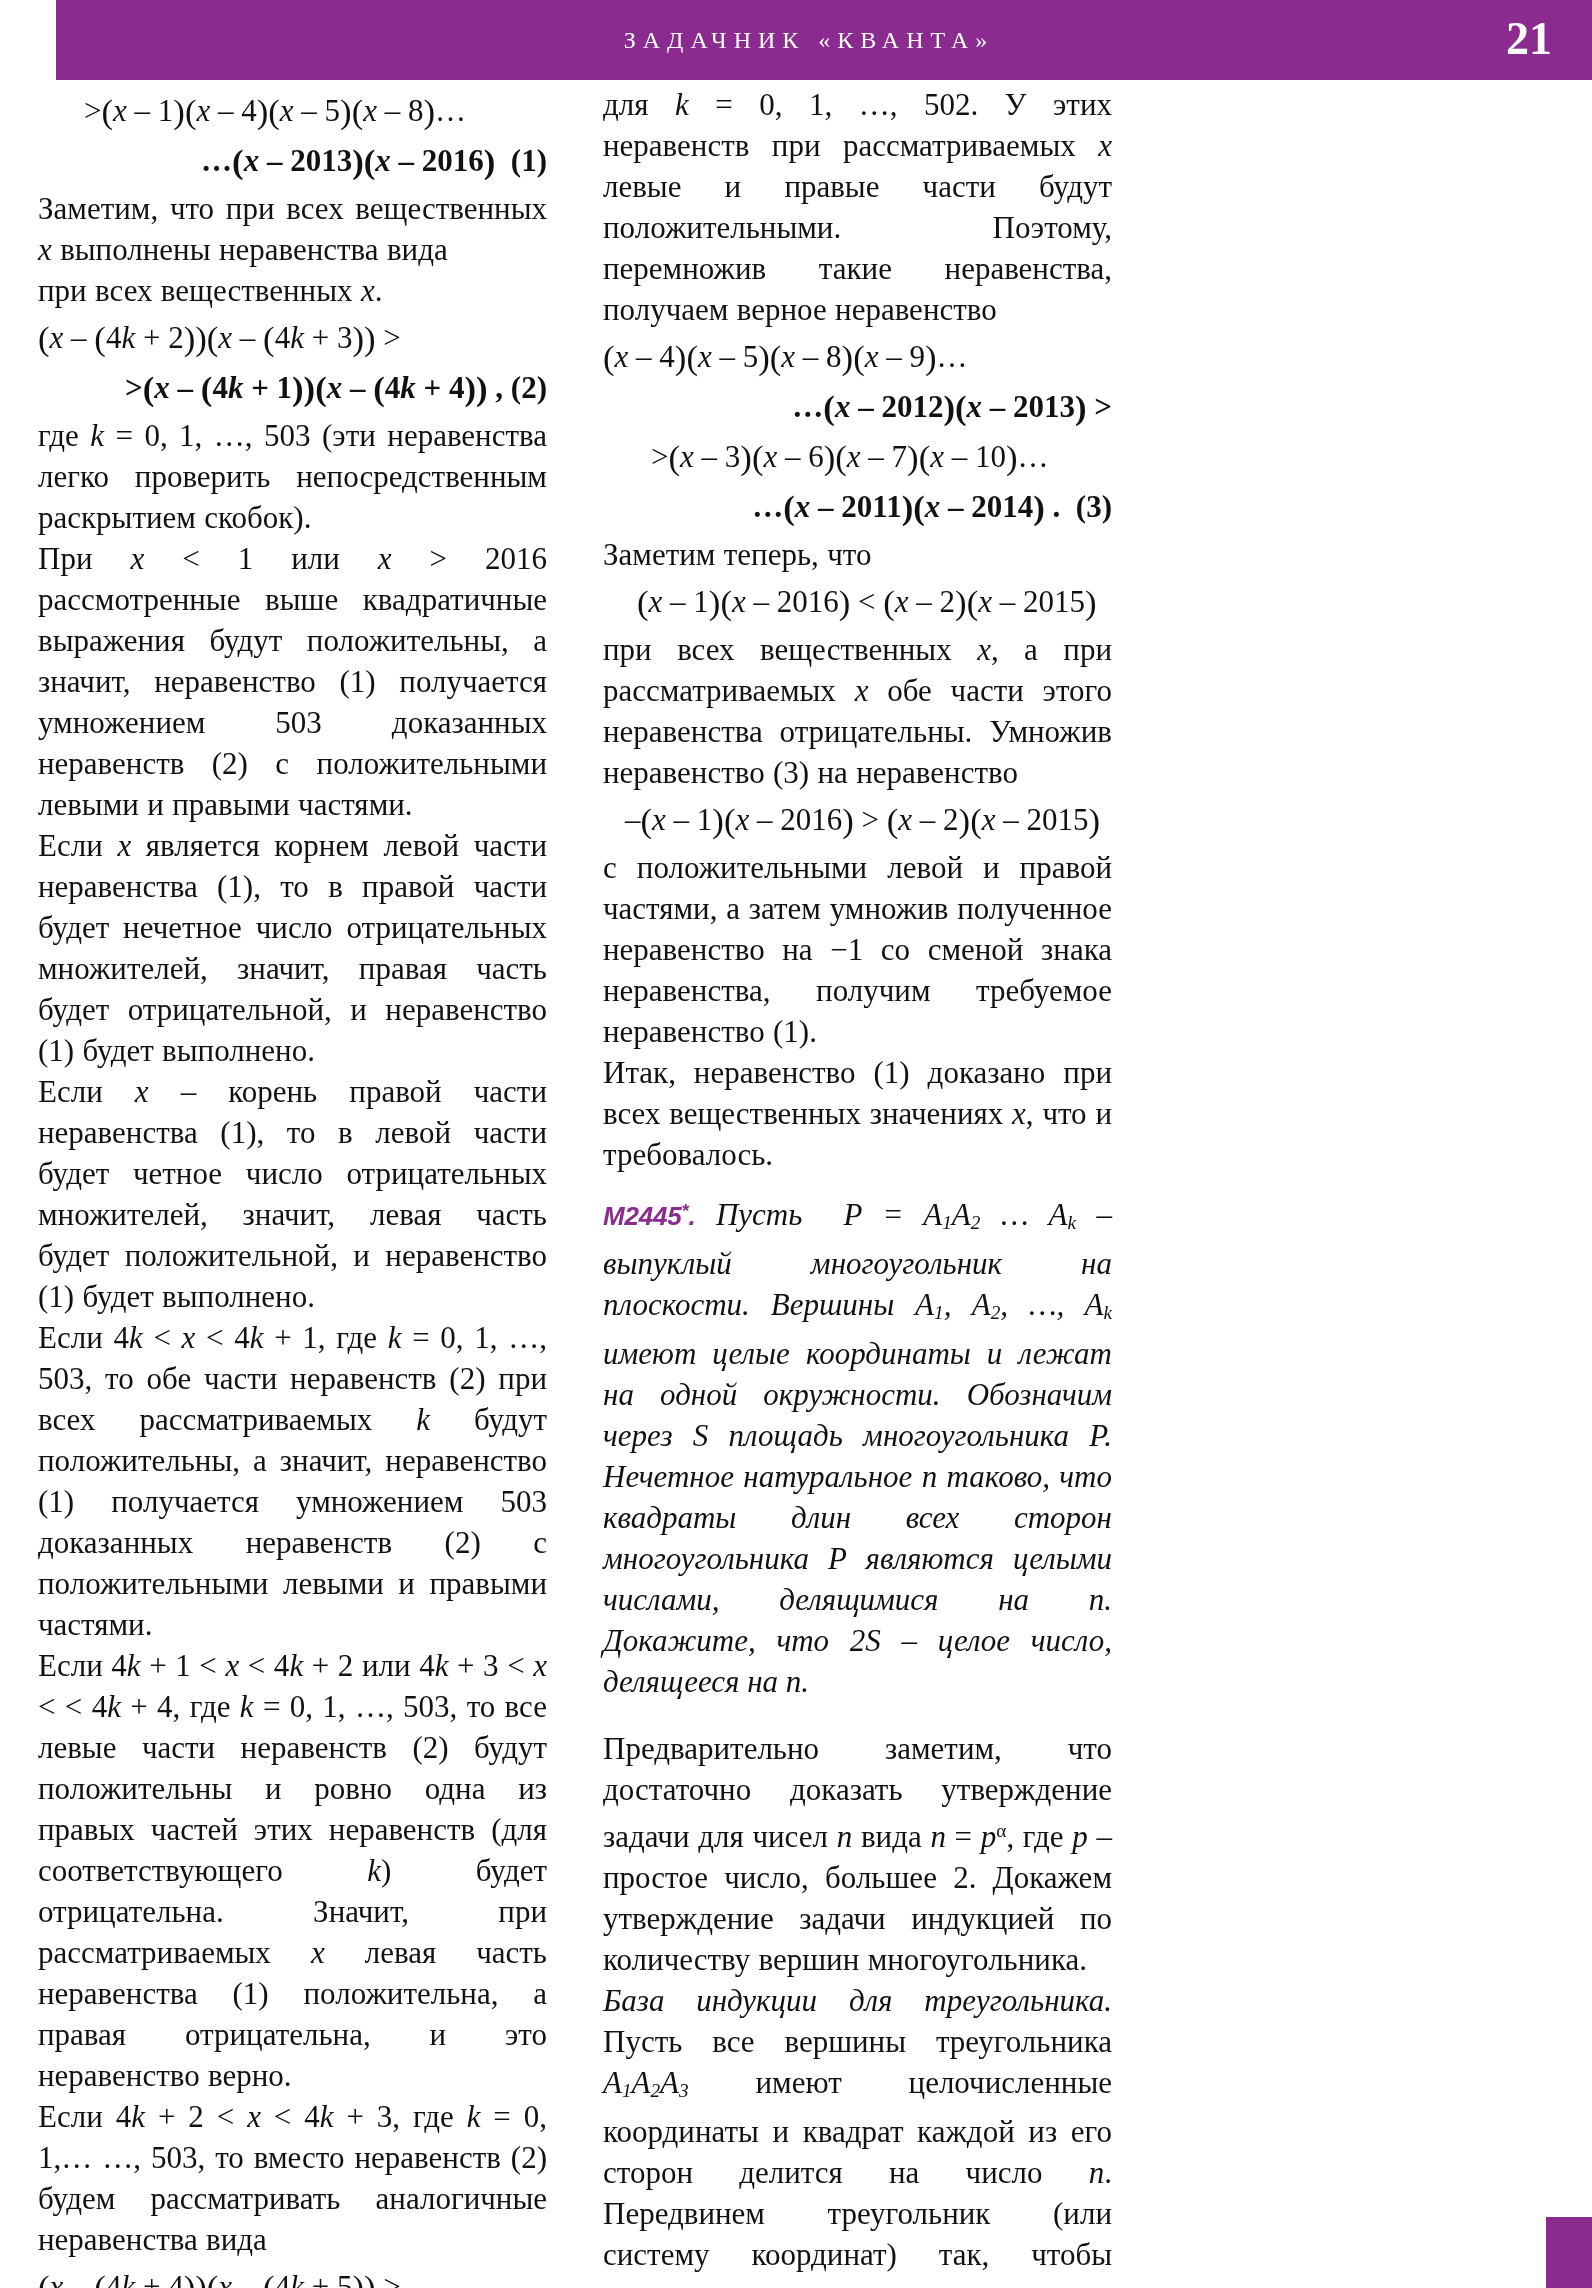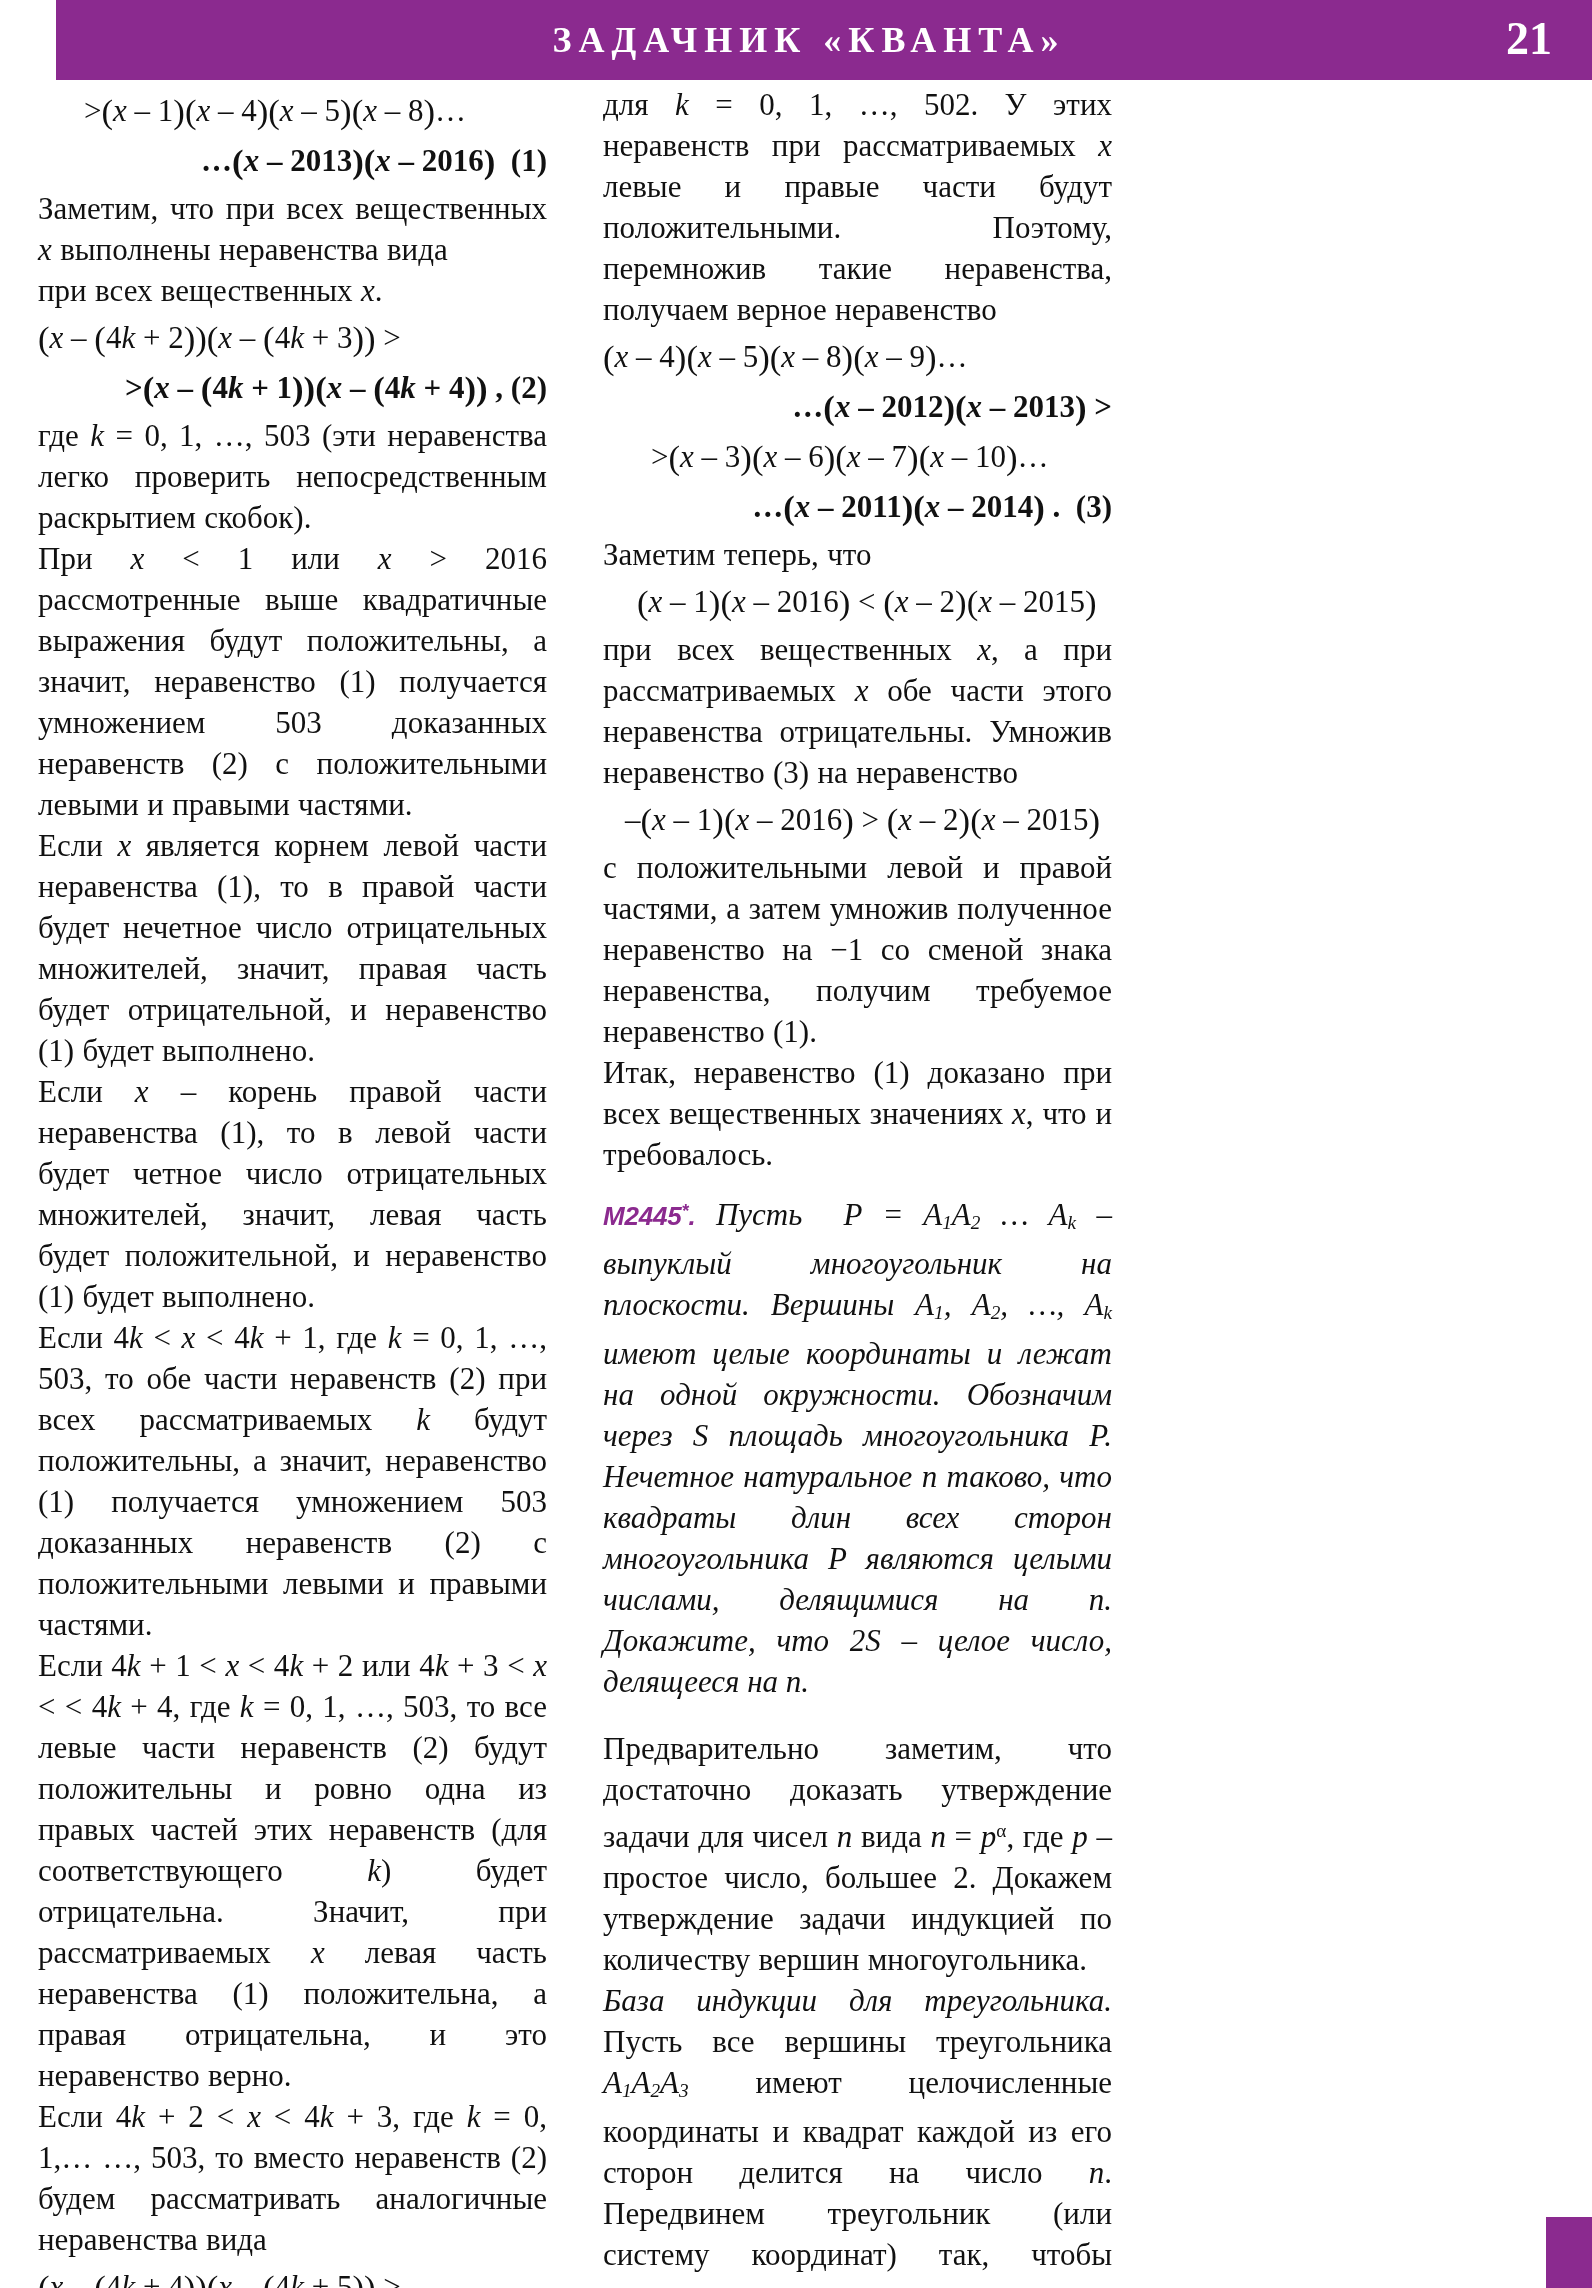--- a/index.html
+++ b/index.html
@@ -15,21 +15,21 @@
 
   
   .page-header{
     position:absolute; left:56px; top:0; width:1536px; height:80px;
     background:#8B2A8F;
     display:flex; align-items:center; justify-content:center;
   }
   .header-title{
     color:#ffffff;
     font-family:"Liberation Serif","DejaVu Serif",serif;
-    font-size:36px; font-weight:700;
+    font-size:24px; font-weight:400;
     letter-spacing:7px;
     text-transform:uppercase;
     white-space:nowrap;
     margin-left:-30px;
   }
   .page-number{
     position:absolute; right:40px; top:16px;
     color:#ffffff;
     font-family:"Liberation Serif","DejaVu Serif",serif;
     font-size:46px; font-weight:700;

